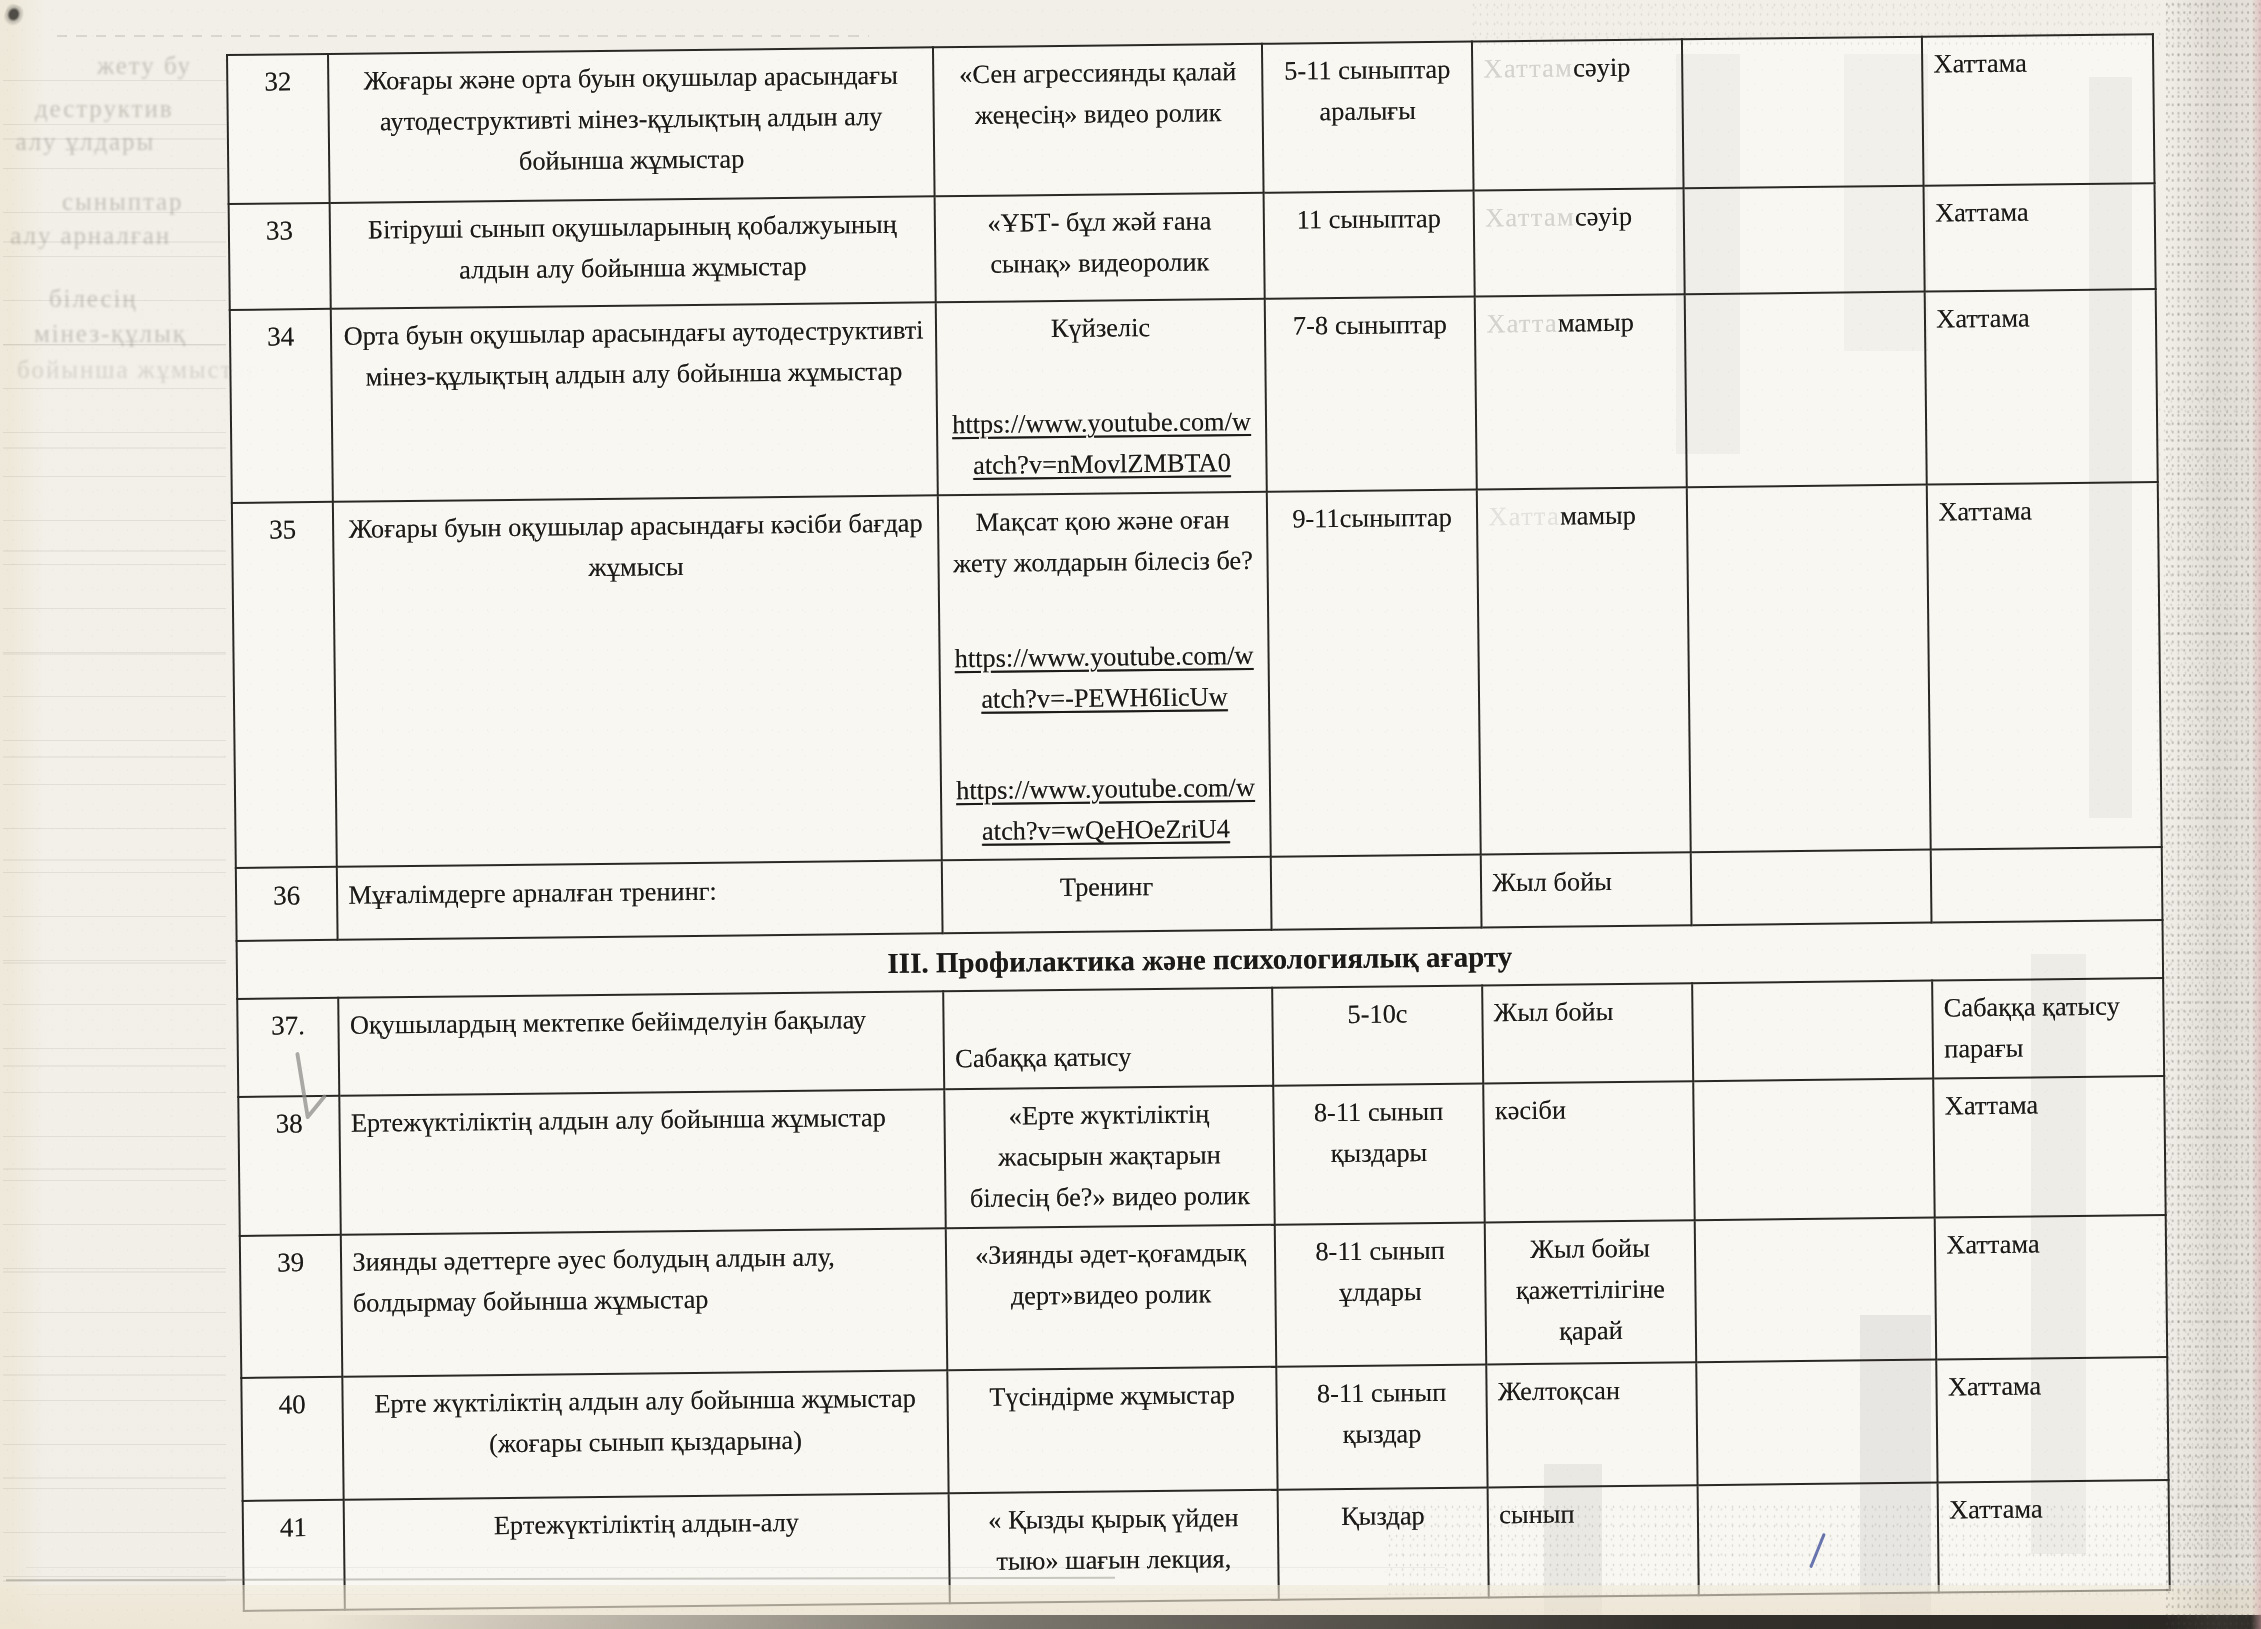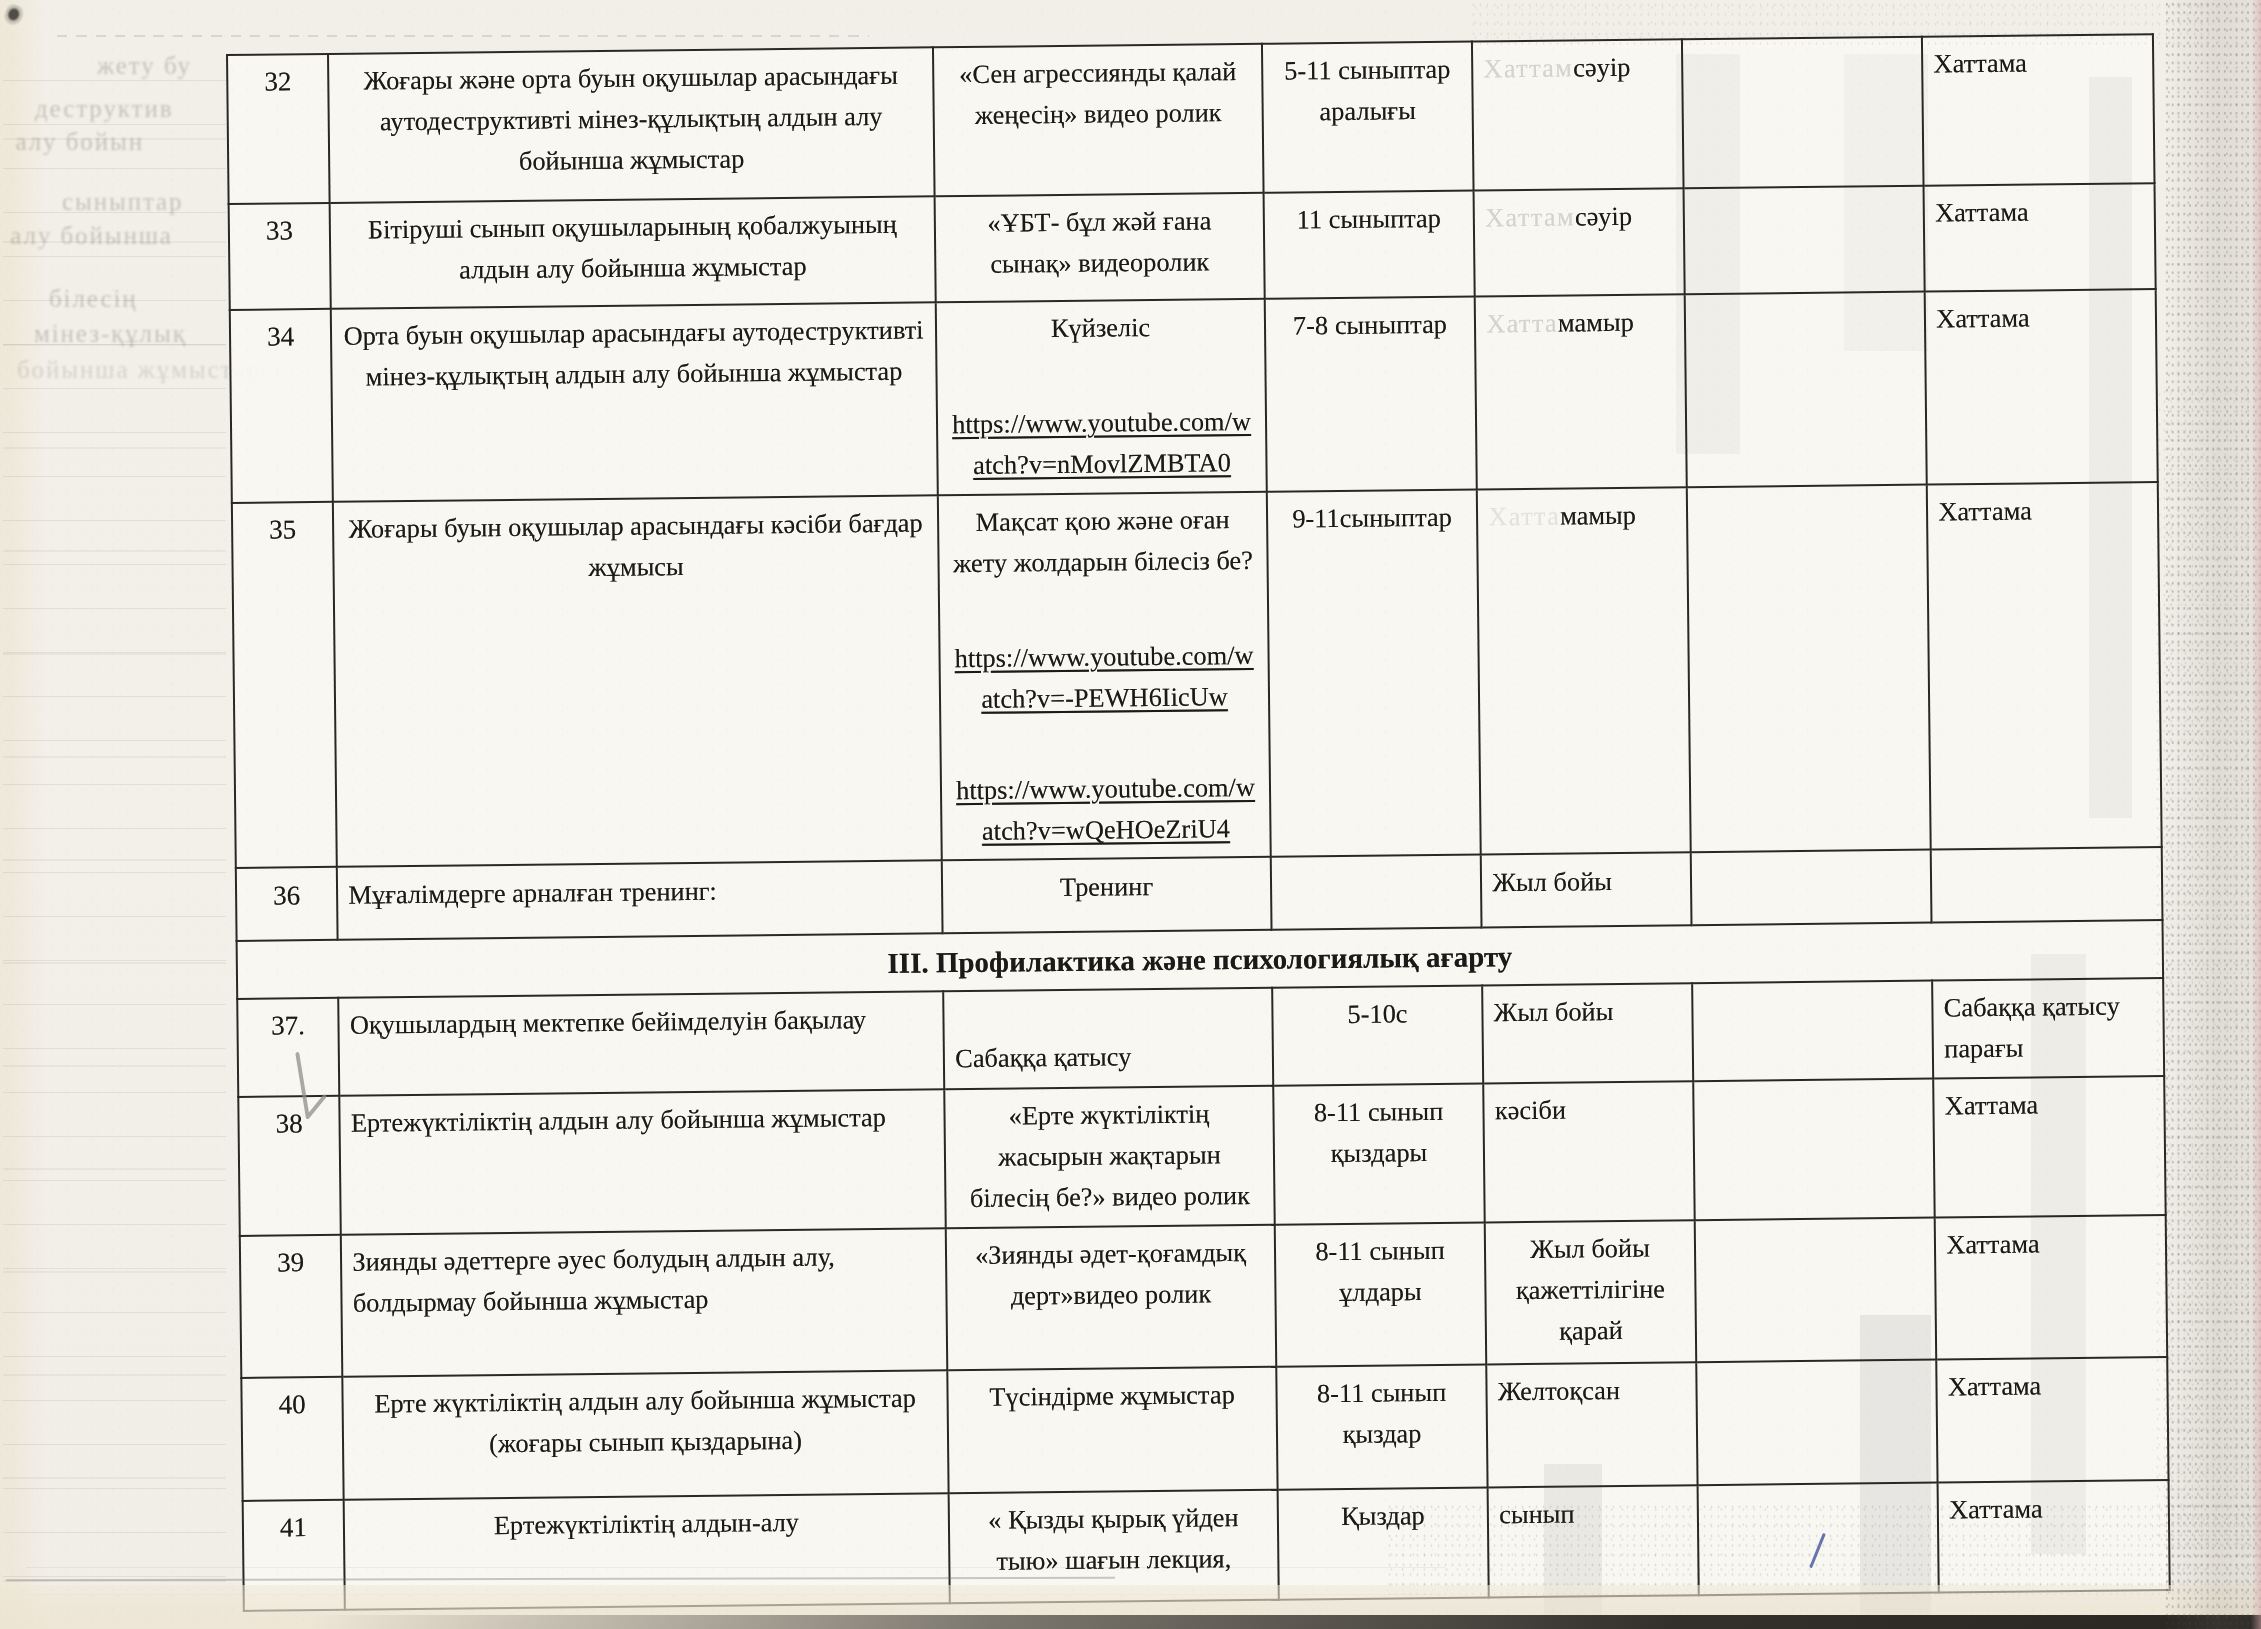--- a/index.html
+++ b/index.html
@@ -102,23 +102,23 @@
 </style>
 </head>
 <body>
 
 <div class="artifact corner-scribble"></div>
 <div class="artifact margin-ghost-lines"></div>
 <div class="artifact top-ghost-line"></div>
 
 <span class="bleed-frag" style="left:97px;top:52px;">жету бу</span>
 <span class="bleed-frag" style="left:35px;top:95px;">деструктив</span>
-<span class="bleed-frag" style="left:15.5px;top:128px;">алу бойын</span>
+<span class="bleed-frag" style="left:15.5px;top:128px;">алу ұлдары</span>
 <span class="bleed-frag" style="left:62px;top:188px;">сыныптар</span>
-<span class="bleed-frag" style="left:10.3px;top:222px;">алу бойынша</span>
+<span class="bleed-frag" style="left:10.3px;top:222px;">алу арналған</span>
 <span class="bleed-frag" style="left:49px;top:285px;">білесің</span>
 <span class="bleed-frag" style="left:22px;top:320px;margin-left:12px;">мінез-құлық</span>
 <span class="bleed-frag" style="left:17px;top:356px;opacity:.22;">бойынша жұмыстар</span>
 
 <table class="doc">
   <colgroup>
     <col style="width:101px">
       <col style="width:605px">
       <col style="width:329px">
     <col style="width:210px">

